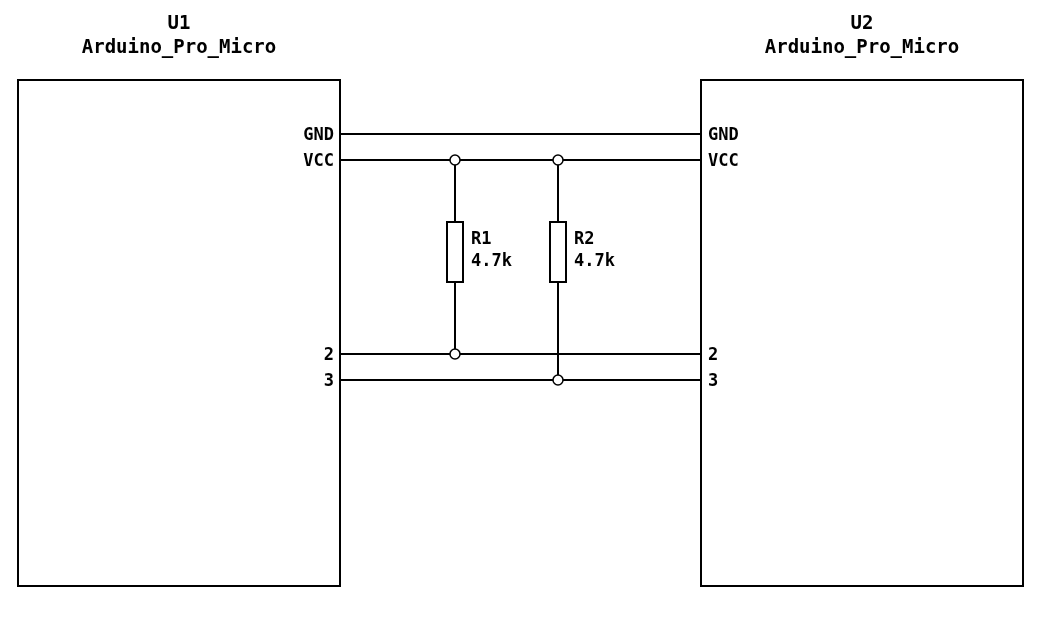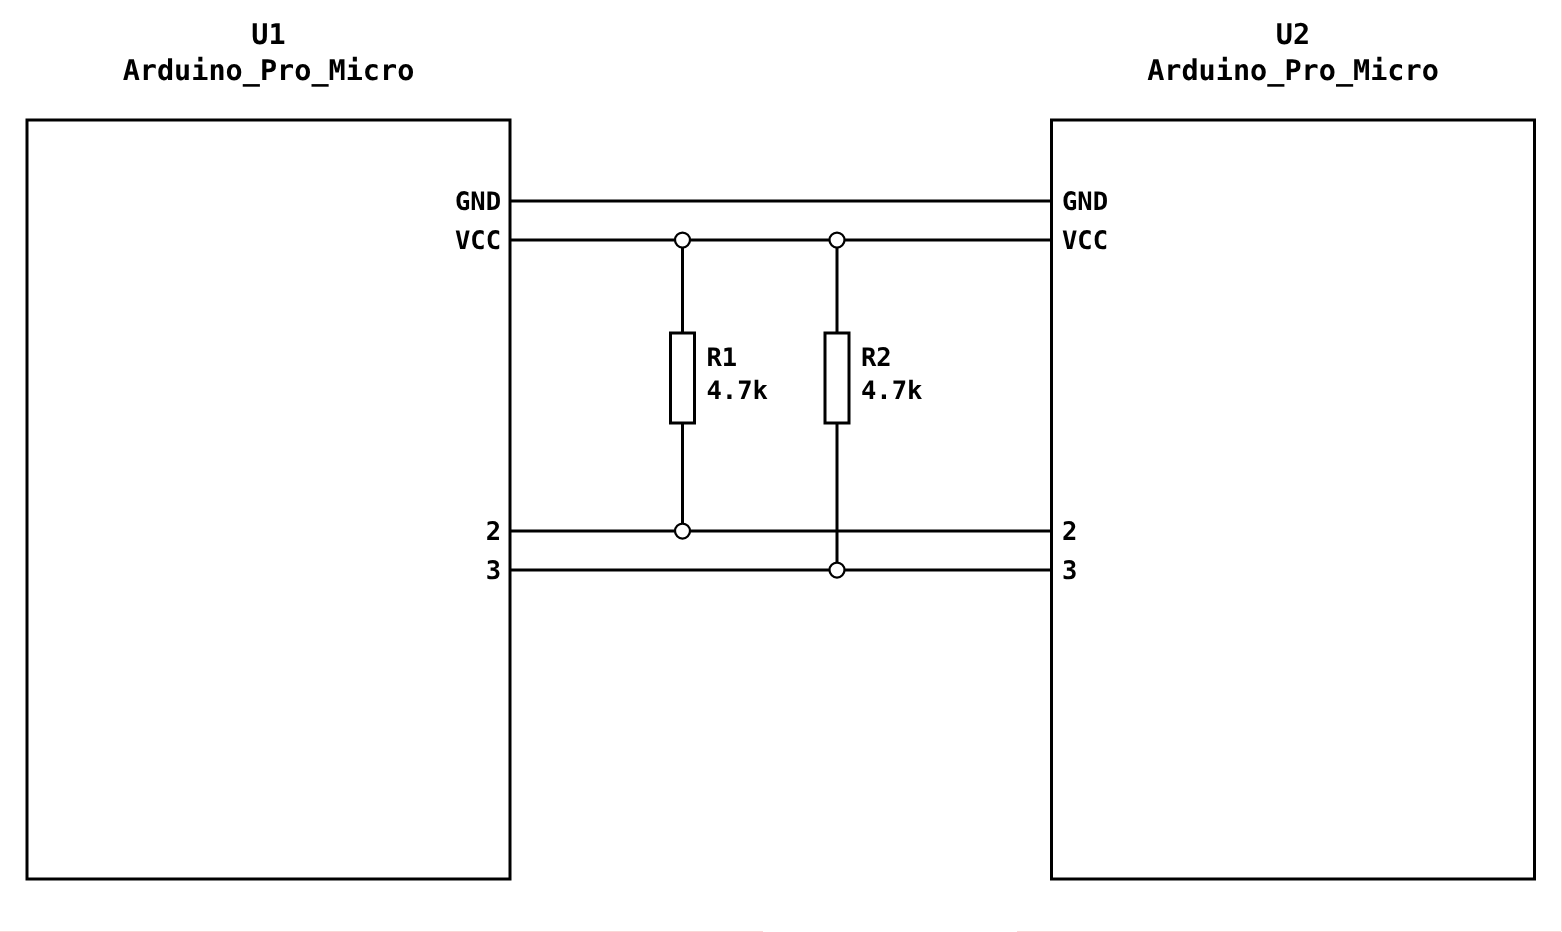--- a/index.html
+++ b/index.html
@@ -4,21 +4,21 @@
   <style>
     html, body {
       margin: 0;
       padding: 0;
       background: #ffffff;
     }
     .canvas {
       width: 1041px;
       height: 621px;
       position: relative;
-      background: #ef4444;
+      background: #eab308;
       overflow: hidden;
     }
     svg {
       display: block;
     }
     svg text {
       font-family: "DejaVu Sans Mono", monospace;
       font-weight: bold;
       fill: #000000;
     }

